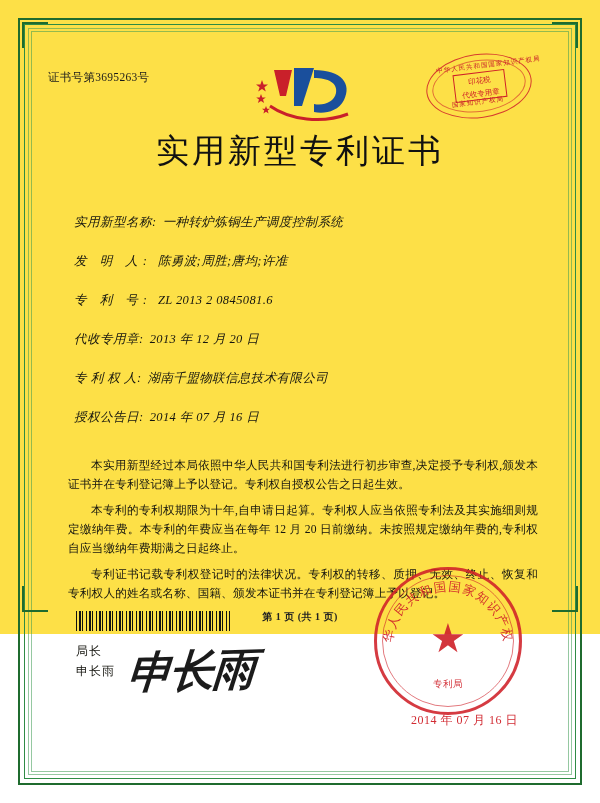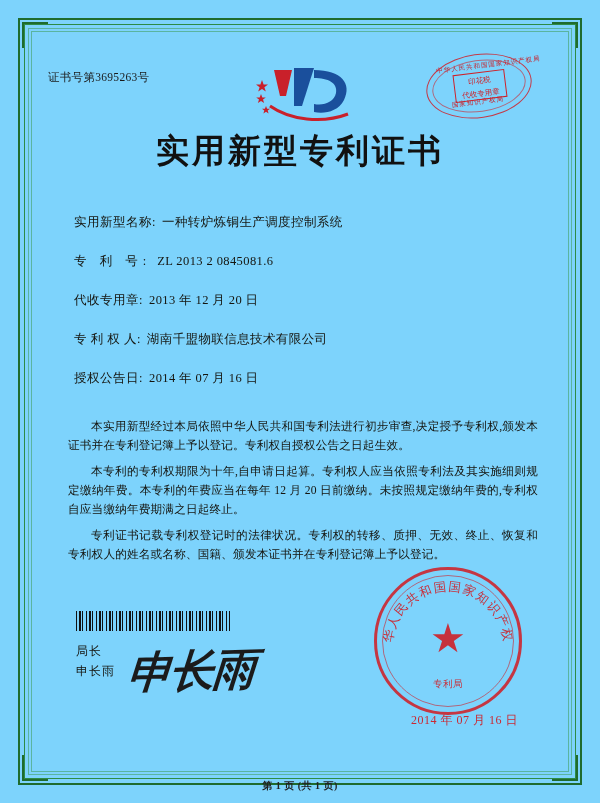--- a/index.html
+++ b/index.html
@@ -9,22 +9,22 @@
   }
   body {
     width: 600px;
     height: 803px;
     font-family: "Liberation Serif", "DejaVu Serif", serif;
     overflow: hidden;
   }
   .page {
     position: relative;
     width: 600px;
-    height: 803px;
-    background: #7dd3fc;
+    height: 634px;
+    background: #fde047;
     box-sizing: border-box;
   }
   
   .border-outer {
     position: absolute;
     left: 18px; top: 18px;
     width: 564px; height: 767px;
     border: 2px solid #1f6b2e;
     box-sizing: border-box;
   }
@@ -133,30 +133,31 @@
     transform: rotate(-7deg);
     padding-top: 1px;
     box-sizing: border-box;
   }
 
   
   .title {
     margin-top: 44px;
     text-align: center;
     font-size: 33px;
-    font-weight: bold;
+    font-weight: normal;
     letter-spacing: 3px;
     color: #111;
     font-family: "Liberation Serif", "DejaVu Serif", serif;
   }
 
   
   .fields {
     margin-top: 40px;
     padding-left: 26px;
+    font-style: italic;
   }
   .frow {
     display: flex;
     align-items: baseline;
     margin-bottom: 22px;
     font-size: 12.5px;
     color: #15150f;
   }
   .flabel {
     white-space: nowrap;
@@ -335,20 +336,24 @@
       </div>
       <div class="topseal-arc2">国家知识产权局</div>
     </div>
 
     <div class="title">实用新型专利证书</div>
 
     <div class="fields">
       <div class="frow">
         <span class="flabel">实用新型名称:</span>
         <span class="fvalue">一种转炉炼铜生产调度控制系统</span>
+      </div>
+      <div class="frow spaced">
+        <span class="flabel">发 明 人:</span>
+        <span class="fvalue">陈勇波;周胜;唐均;许准</span>
       </div>
       <div class="frow spaced">
         <span class="flabel">专 利 号:</span>
         <span class="fvalue">ZL 2013 2 0845081.6</span>
       </div>
       <div class="frow">
         <span class="flabel">代收专用章:</span>
         <span class="fvalue">2013 年 12 月 20 日</span>
       </div>
       <div class="frow">

